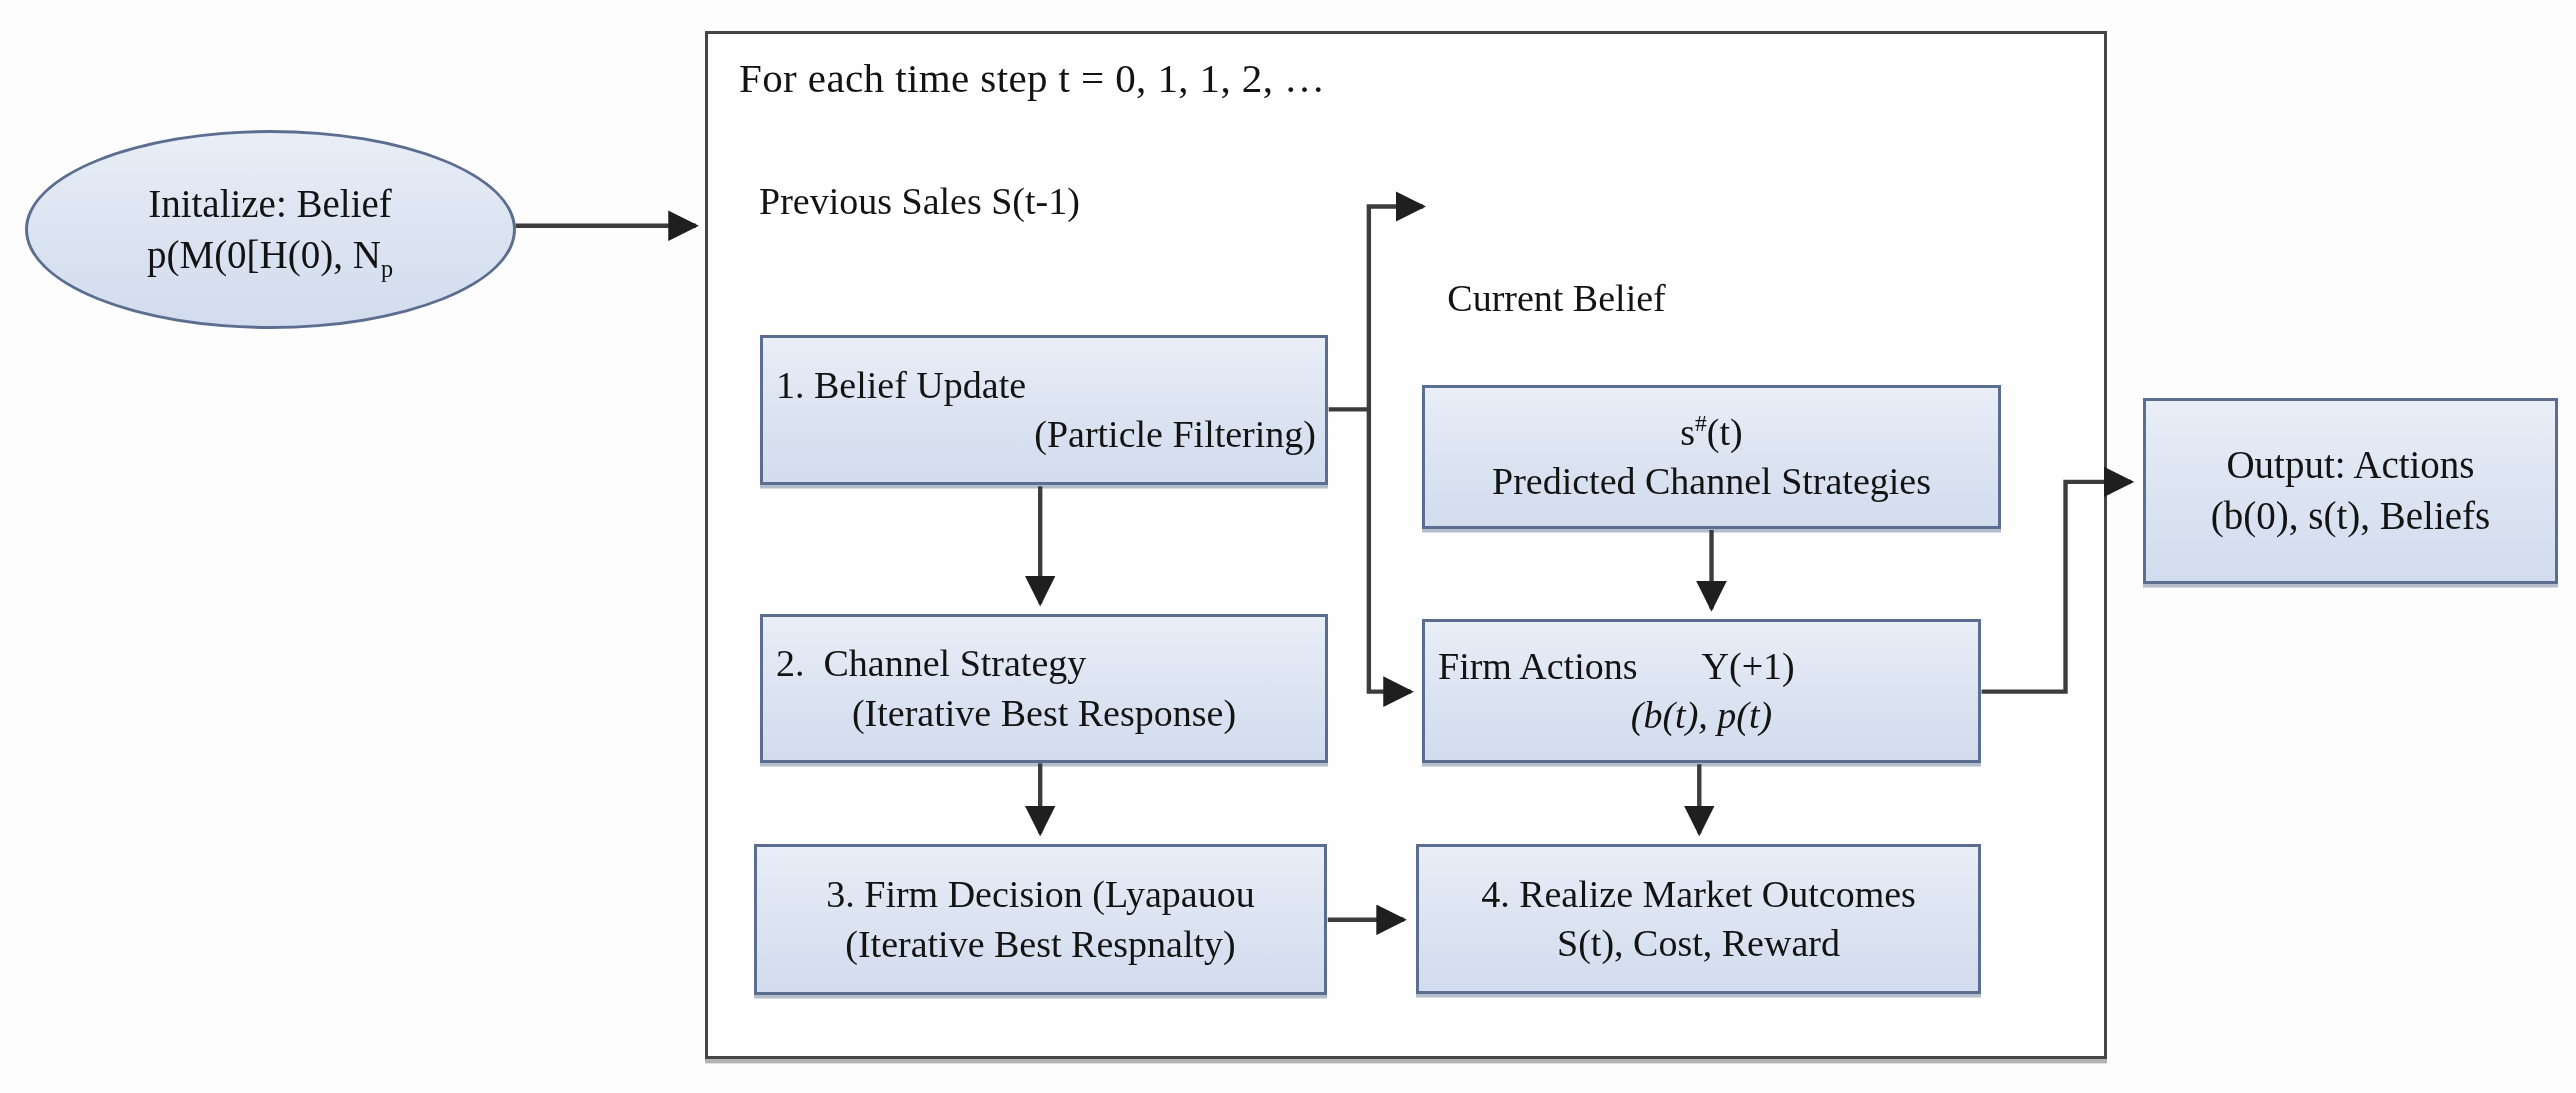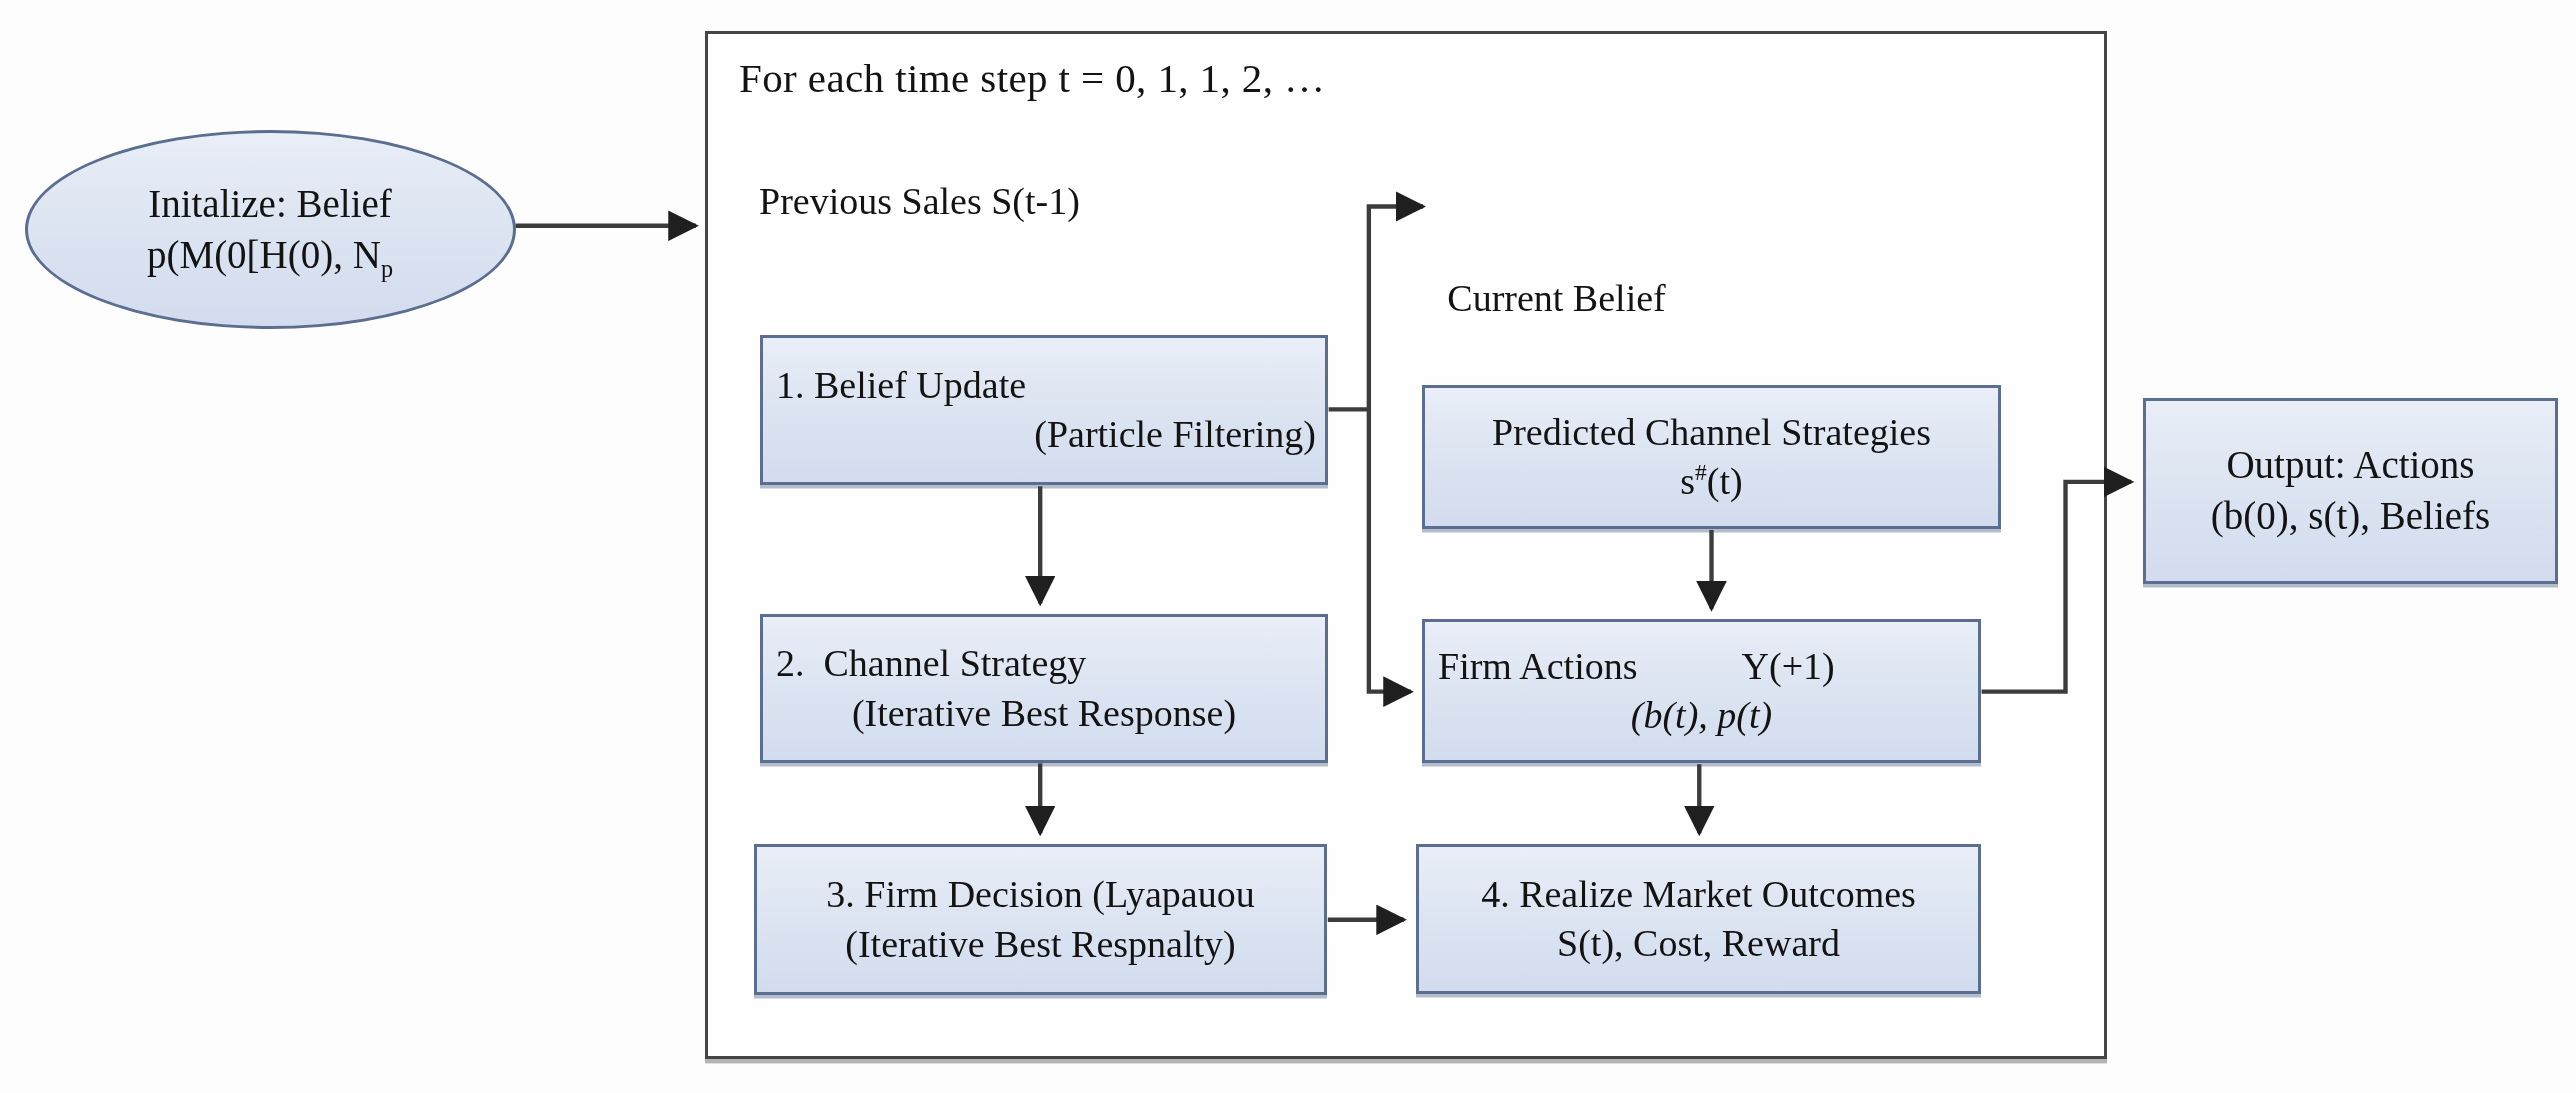--- a/index.html
+++ b/index.html
@@ -81,21 +81,21 @@
   .output {
     left: 2143px; top: 398px;
     width: 415px; height: 186px;
     align-items: center; text-align: center;
     font-size: 39px;
   }
   .pad-left   { padding-left: 13px; }
   .align-right{ text-align: right; padding-right: 9px; }
   .center     { text-align: center; }
   .row        { display: flex; flex-direction: row; gap: 12px; }
-  .gap        { margin-left: 92px; }
+  .gap        { margin-left: 52px; }
   .italic     { font-style: italic; }
   sub { font-size: 0.62em; line-height: 0; }
   sup { font-size: 0.62em; line-height: 0; }
   .cb-line { text-align: center; }
 </style>
 </head>
 <body>
 
 <div class="stage">
 
@@ -157,22 +157,22 @@
     <div class="line pad-left">2.  Channel Strategy</div>
     <div class="line center">(Iterative Best Response)</div>
   </div>
 
   <div class="node box3">
     <div class="line">3. Firm Decision (Lyapauou</div>
     <div class="line">(Iterative Best Respnalty)</div>
   </div>
 
   <div class="node pcs">
+    <div class="line"><span>s</span><sup>#</sup><span>(t)</span></div>
     <div class="line">Predicted Channel Strategies</div>
-    <div class="line"><span>s</span><sup>#</sup><span>(t)</span></div>
   </div>
 
   <div class="node facts">
     <div class="line pad-left row">
       <span>Firm Actions</span>
       <span class="gap">Y(+1)</span>
     </div>
     <div class="line center italic">(b(t), p(t)</div>
   </div>
 

